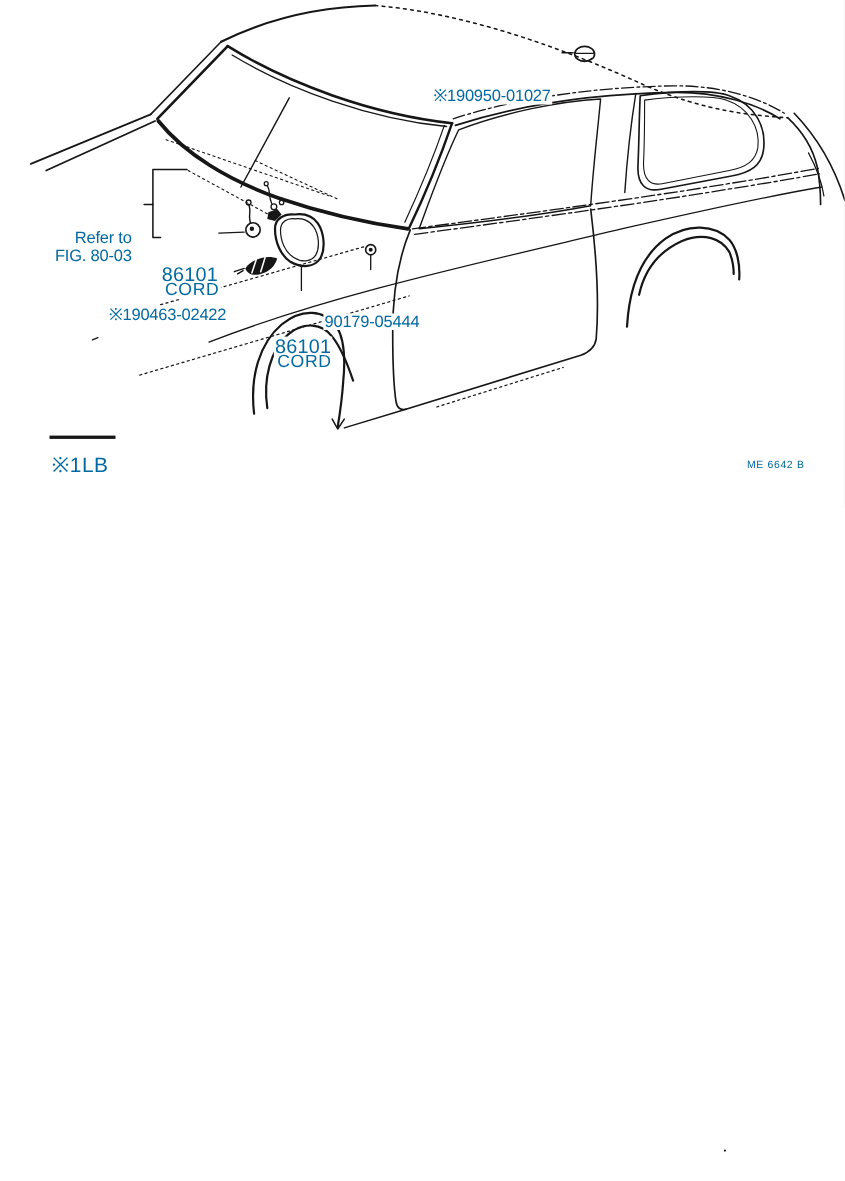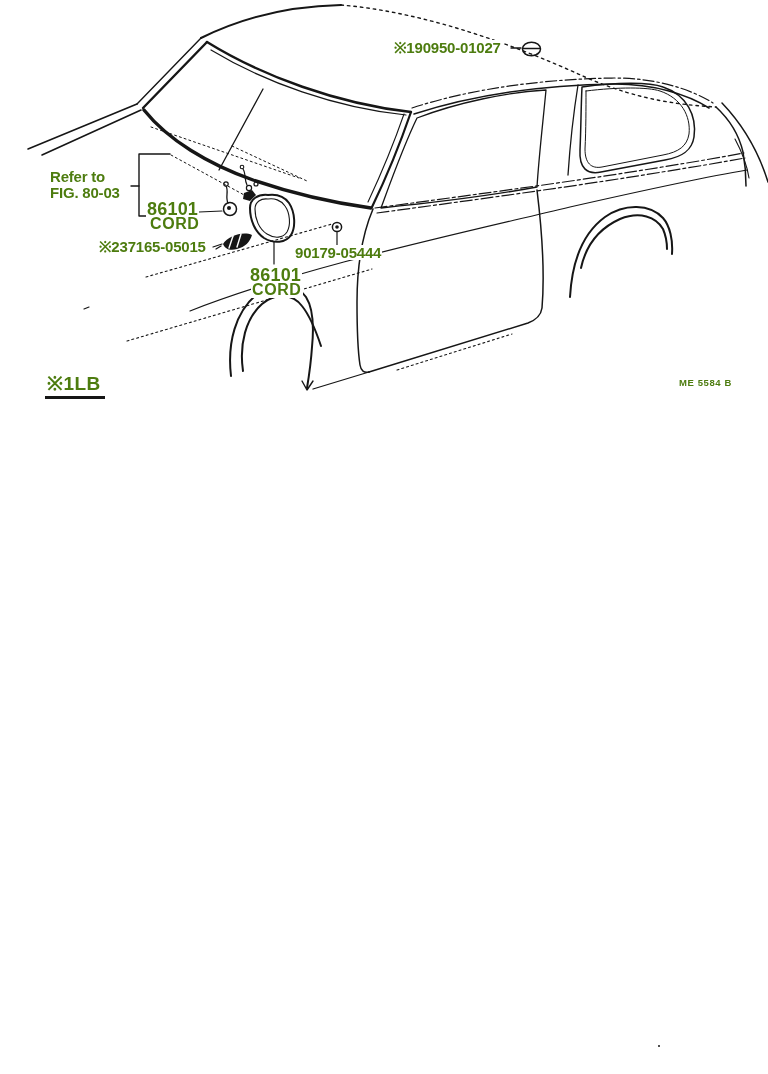--- a/index.html
+++ b/index.html
@@ -2,29 +2,29 @@
 <html><head>
 <meta charset="utf-8">
 <style>
   html,body{margin:0;padding:0;background:#e8e8e8;}
   .stage{
     position:relative;width:768px;height:1074px;background:#ffffff;
     font-family:"Liberation Sans",sans-serif;overflow:hidden;
   }
   .stage svg{position:absolute;left:0;top:0;}
   .lbl{
-    position:absolute;color:#4d7c0f;font-weight:700;white-space:nowrap;
-    line-height:1;background:#ffffff;padding:0 1px;
+    position:absolute;color:#0369a1;font-weight:400;white-space:nowrap;
+    line-height:1;background:#ffffff;padding:0 1px;margin-top:40px;
   }
   .fs15{font-size:15px;letter-spacing:-0.2px;}
   .fs18{font-size:18px;letter-spacing:0.2px;}
   .fs12{font-size:16px;letter-spacing:0.6px;}
   .fs19{font-size:19px;letter-spacing:0.5px;}
   .fs9{font-size:9.5px;letter-spacing:0.6px;}
-  .refer-note{line-height:1.08;}
+  .refer-note{line-height:1.08;text-align:right;}
   .underline-bar{position:absolute;left:45px;top:396px;width:60px;height:3px;background:#161616;}
   .stray-dot{position:absolute;left:658px;top:1045px;width:2px;height:2px;background:#161616;border-radius:50%;}
 </style>
 </head>
 <body>
 
 <div class="stage">
 
   <svg width="768" height="1074" viewBox="0 0 768 1074">
     <g stroke="#161616" fill="none" stroke-linecap="round" stroke-linejoin="round">
@@ -137,27 +137,27 @@
   <div class="lbl fs15" style="left:393px;top:40px;">※190950-01027</div>
 
   <div class="lbl fs15 refer-note" style="left:49px;top:169px;">
     <div>Refer to</div>
     <div>FIG. 80-03</div>
   </div>
 
   <div class="lbl fs18" style="left:146px;top:200px;">86101</div>
   <div class="lbl fs12" style="left:149px;top:216px;">CORD</div>
 
-  <div class="lbl fs15" style="left:98px;top:239px;">※237165-05015</div>
+  <div class="lbl fs15" style="left:98px;top:239px;">※190463-02422</div>
 
   <div class="lbl fs15" style="left:294px;top:245px;">90179-05444</div>
 
   <div class="lbl fs18" style="left:249px;top:266px;">86101</div>
   <div class="lbl fs12" style="left:251px;top:282px;">CORD</div>
 
   <div class="lbl fs19" style="left:46px;top:374px;">※1LB</div>
   <div class="underline-bar"></div>
 
-  <div class="lbl fs9" style="left:678px;top:378px;">ME 5584 B</div>
+  <div class="lbl fs9" style="left:678px;top:378px;">ME 6642 B</div>
 
   <div class="stray-dot"></div>
 
 </div>
 
 </body></html>

